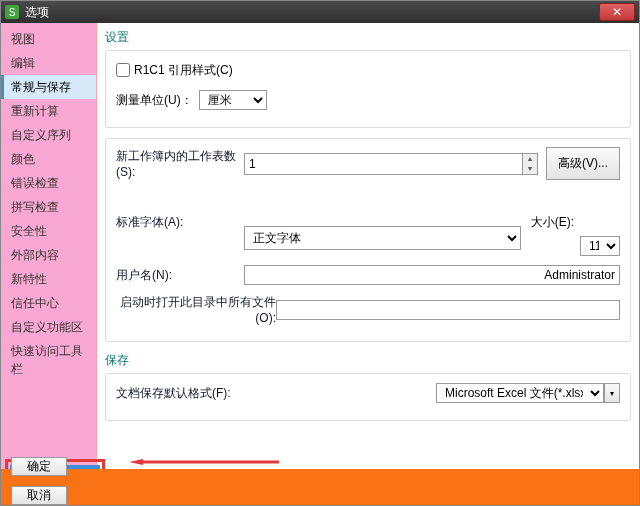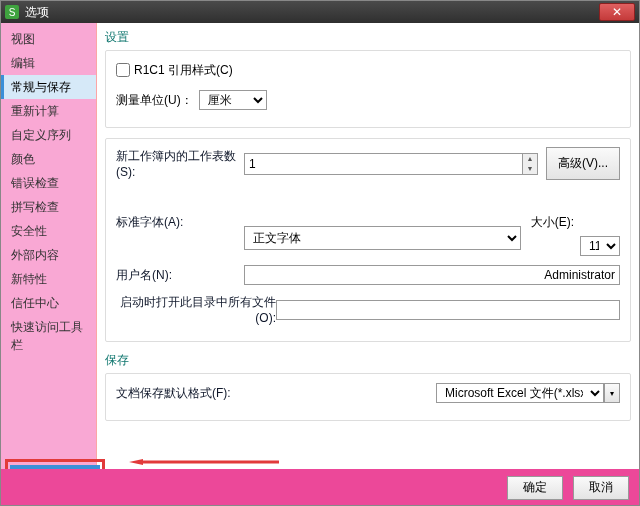--- a/index.html
+++ b/index.html
@@ -27,21 +27,21 @@
   .spinner input { flex:1; border-right:none; height:22px; }
   .spin-btns { width:16px; display:flex; flex-direction:column; border:1px solid #999; background:#eee;}
   .spin-btns span { flex:1; display:flex; align-items:center; justify-content:center; font-size:7px; color:#555; cursor:pointer; }
   .adv-btn { width:74px; height:33px; margin-left:8px; border:1px solid #999; background:linear-gradient(#fafafa,#e4e4e4); cursor:pointer; }
   .font-select { flex:1; height:24px;margin-top:32px; }
   .wide-input { flex:1; height:20px;text-align:right; }
   .small-label { margin:0 6px 0 10px; }
   .size-select { width:40px;margin-top:48px; }
   .format-select { width:168px; margin-left:auto; }
   .dropdown-btn { width:16px; height:20px; border:1px solid #999; background:linear-gradient(#fafafa,#e4e4e4); display:inline-flex; align-items:center; justify-content:center; font-size:8px; cursor:pointer; }
-  .footer { position:absolute; left:0; right:0; bottom:0; height:36px; border-top:1px solid transparent; display:flex; align-items:center; justify-content:flex-end; padding:0 10px; gap:10px; background:#ec4899; }
+  .footer { position:absolute; left:0; right:0; bottom:0; height:36px; border-top:1px solid transparent; display:flex; justify-content:flex-end; padding:0 10px; gap:10px; background:#f97316;flex-direction:column; }
   .footer button { width:56px; height:24px; border:1px solid #999; background:linear-gradient(#fafafa,#e4e4e4); cursor:pointer; }
   .arrow { position:absolute; left:128px; top:458px; width:150px; height:6px; pointer-events:none;}
 </style>
 </head>
 <body>
 <div class="window">
 
   <div class="titlebar">
     <span class="app-icon">S</span>
     <span class="title-text">选项</span>
@@ -57,20 +57,21 @@
       <div class="item selected">常规与保存</div>
       <div class="item">重新计算</div>
       <div class="item">自定义序列</div>
       <div class="item">颜色</div>
       <div class="item">错误检查</div>
       <div class="item">拼写检查</div>
       <div class="item">安全性</div>
       <div class="item">外部内容</div>
       <div class="item">新特性</div>
       <div class="item">信任中心</div>
+      <div class="item">自定义功能区</div>
       <div class="item">快速访问工具栏</div>
     </div>
 
     <div class="content">
       <div class="group-label">设置</div>
       <div class="group">
         <div class="row">
           <input type="checkbox" style="">
           <span>R1C1 引用样式(C)</span>
         </div>

